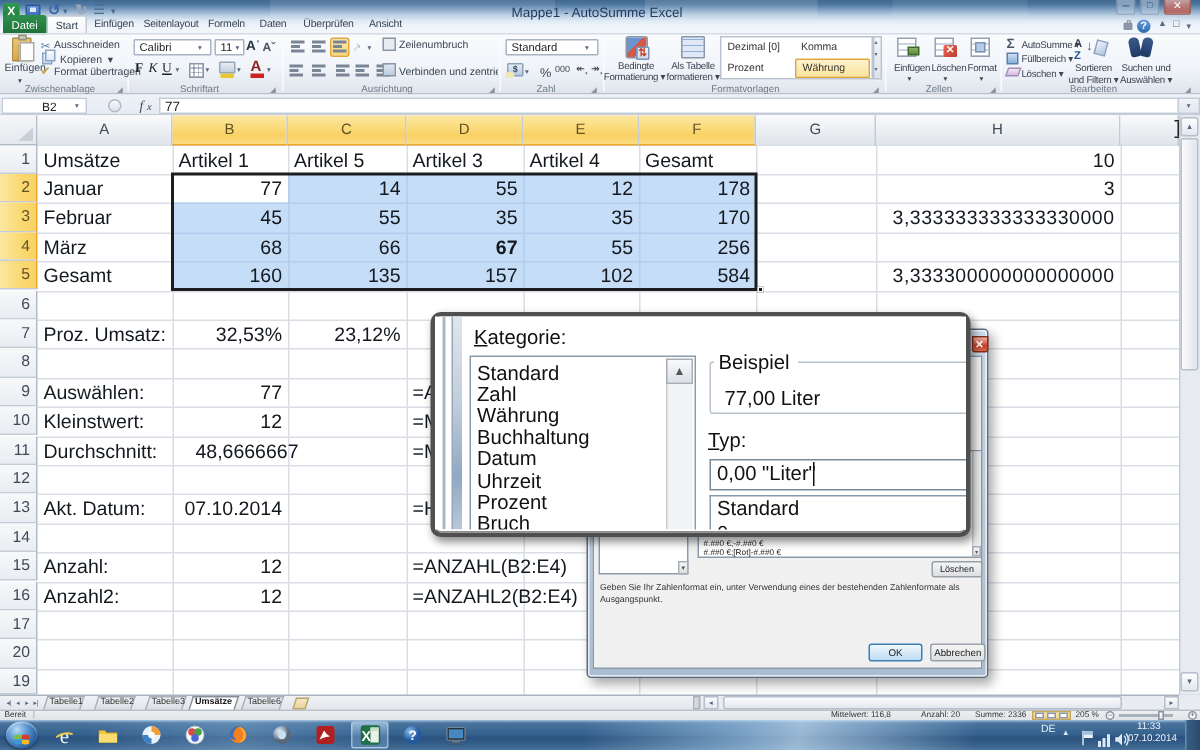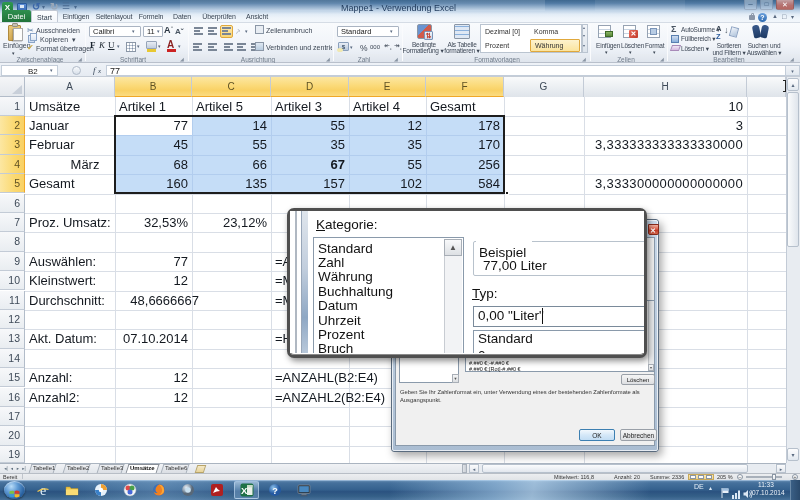--- a/index.html
+++ b/index.html
@@ -12,21 +12,21 @@
 <div class="ab" style="left:430px;top:0;width:115px;height:11px;background:rgba(255,255,255,0.13);"></div>
 <div class="ab" style="left:595px;top:0;width:90px;height:11px;background:rgba(255,255,255,0.07);"></div>
 <div class="ab" style="left:2px;top:2px;width:11px;height:11px;background:linear-gradient(#2f9a50,#1d7a3a);border-radius:2px;color:#fff;font-size:8px;font-weight:bold;text-align:center;line-height:11px;">X</div>
 <div class="ab" style="left:17px;top:3px;width:10px;height:9px;background:linear-gradient(#5b8dd6,#3a6bb5);border-radius:1px;border:1px solid #2a5a9a;"></div>
 <div class="ab" style="left:20px;top:5px;width:4px;height:3px;background:#dce8f5;"></div>
 <div class="tx" style="left:32px;top:1px;font-size:10px;color:#3a66a8;font-weight:bold;">↺</div>
 <div class="tx" style="left:42px;top:3px;font-size:6px;color:#4a6a90;">▾</div>
 <div class="tx" style="left:50px;top:1px;font-size:10px;color:#9aa8b8;font-weight:bold;">↻</div>
 <div class="tx" style="left:62px;top:1px;font-size:9px;color:#4a6a90;">☰</div>
 <div class="tx" style="left:74px;top:3px;font-size:6px;color:#4a6a90;">▾</div>
-<div class="tx" style="left:341px;top:3px;font-size:9px;color:#1f3a5c;">Mappe1 - Verwendung Excel</div>
+<div class="tx" style="left:341px;top:3px;font-size:9px;color:#1f3a5c;">Mappe1 - AutoSumme Excel</div>
 <div class="ab" style="left:744px;top:0;width:13px;height:10px;background:linear-gradient(rgba(255,255,255,0.38),rgba(205,220,235,0.28));border:1px solid rgba(100,120,150,0.45);border-top:none;border-radius:0 0 2px 2px;color:#2a4a6a;font-size:8px;line-height:7px;text-align:center;">–</div>
 <div class="ab" style="left:760px;top:0;width:13px;height:10px;background:linear-gradient(rgba(255,255,255,0.38),rgba(205,220,235,0.28));border:1px solid rgba(100,120,150,0.45);border-top:none;border-radius:0 0 2px 2px;color:#2a4a6a;font-size:6px;line-height:9px;text-align:center;">□</div>
 <div class="ab" style="left:776px;top:0;width:18px;height:10px;background:linear-gradient(rgba(240,180,170,0.75),rgba(205,100,85,0.75) 60%,rgba(185,75,60,0.75));border:1px solid rgba(130,80,80,0.6);border-top:none;border-radius:0 0 2px 2px;color:#fff;font-size:7px;line-height:9px;text-align:center;">✕</div>
 <div class="ab" style="left:2px;top:10px;width:29px;height:13px;background:linear-gradient(#2f8f4e,#1e7038);border-radius:2px 2px 0 0;color:#fff;font-size:7.5px;text-align:center;line-height:13px;">Datei</div>
 <div class="ab" style="left:31px;top:10px;width:27px;height:13px;background:linear-gradient(#fdfeff,#f3f6fa);border:1px solid #c2c9d4;border-bottom:none;border-radius:2px 2px 0 0;color:#33404e;font-size:7px;text-align:center;line-height:13px;">Start</div>
 <div class="ab" style="left:60px;top:10px;width:32px;height:13px;color:#3a4654;font-size:7px;letter-spacing:-0.15px;text-align:center;line-height:13px;">Einfügen</div>
 <div class="ab" style="left:94px;top:10px;width:40px;height:13px;color:#3a4654;font-size:7px;letter-spacing:-0.15px;text-align:center;line-height:13px;">Seitenlayout</div>
 <div class="ab" style="left:136px;top:10px;width:30px;height:13px;color:#3a4654;font-size:7px;letter-spacing:-0.15px;text-align:center;line-height:13px;">Formeln</div>
 <div class="ab" style="left:168px;top:10px;width:28px;height:13px;color:#3a4654;font-size:7px;letter-spacing:-0.15px;text-align:center;line-height:13px;">Daten</div>
 <div class="ab" style="left:198px;top:10px;width:42px;height:13px;color:#3a4654;font-size:7px;letter-spacing:-0.15px;text-align:center;line-height:13px;">Überprüfen</div>
@@ -273,21 +273,21 @@
 <div class="ab" style="left:349px;top:115.9px;width:77px;height:19.4px;font-size:13px;color:#141920;text-align:right;padding-right:4px;line-height:19.4px;overflow:hidden;white-space:nowrap;">12</div>
 <div class="ab" style="left:426px;top:115.9px;width:78px;height:19.4px;font-size:13px;color:#141920;text-align:right;padding-right:4px;line-height:19.4px;overflow:hidden;white-space:nowrap;">178</div>
 <div class="ab" style="left:584px;top:115.9px;width:163px;height:19.4px;font-size:13px;color:#141920;text-align:right;padding-right:4px;line-height:19.4px;overflow:hidden;white-space:nowrap;">3</div>
 <div class="ab" style="left:25px;top:135.3px;width:90px;height:19.4px;font-size:13px;color:#141920;text-align:left;padding-left:4px;line-height:19.4px;overflow:hidden;white-space:nowrap;">Februar</div>
 <div class="ab" style="left:115px;top:135.3px;width:77px;height:19.4px;font-size:13px;color:#141920;text-align:right;padding-right:4px;line-height:19.4px;overflow:hidden;white-space:nowrap;">45</div>
 <div class="ab" style="left:192px;top:135.3px;width:79px;height:19.4px;font-size:13px;color:#141920;text-align:right;padding-right:4px;line-height:19.4px;overflow:hidden;white-space:nowrap;">55</div>
 <div class="ab" style="left:271px;top:135.3px;width:78px;height:19.4px;font-size:13px;color:#141920;text-align:right;padding-right:4px;line-height:19.4px;overflow:hidden;white-space:nowrap;">35</div>
 <div class="ab" style="left:349px;top:135.3px;width:77px;height:19.4px;font-size:13px;color:#141920;text-align:right;padding-right:4px;line-height:19.4px;overflow:hidden;white-space:nowrap;">35</div>
 <div class="ab" style="left:426px;top:135.3px;width:78px;height:19.4px;font-size:13px;color:#141920;text-align:right;padding-right:4px;line-height:19.4px;overflow:hidden;white-space:nowrap;">170</div>
 <div class="ab" style="left:584px;top:135.3px;width:163px;height:19.4px;font-size:13px;color:#141920;text-align:right;padding-right:4px;line-height:19.4px;overflow:hidden;white-space:nowrap;"><span style="letter-spacing:0.35px">3,333333333333330000</span></div>
-<div class="ab" style="left:38px;top:154.7px;width:90px;height:19.4px;font-size:13px;color:#141920;text-align:center;padding-left:4px;line-height:19.4px;overflow:hidden;white-space:nowrap;">März</div>
+<div class="ab" style="left:25px;top:154.7px;width:90px;height:19.4px;font-size:13px;color:#141920;text-align:left;padding-left:4px;line-height:19.4px;overflow:hidden;white-space:nowrap;">März</div>
 <div class="ab" style="left:115px;top:154.7px;width:77px;height:19.4px;font-size:13px;color:#141920;text-align:right;padding-right:4px;line-height:19.4px;overflow:hidden;white-space:nowrap;">68</div>
 <div class="ab" style="left:192px;top:154.7px;width:79px;height:19.4px;font-size:13px;color:#141920;text-align:right;padding-right:4px;line-height:19.4px;overflow:hidden;white-space:nowrap;">66</div>
 <div class="ab" style="left:271px;top:154.7px;width:78px;height:19.4px;font-size:13px;color:#141920;text-align:right;padding-right:4px;line-height:19.4px;overflow:hidden;white-space:nowrap;font-weight:bold;">67</div>
 <div class="ab" style="left:349px;top:154.7px;width:77px;height:19.4px;font-size:13px;color:#141920;text-align:right;padding-right:4px;line-height:19.4px;overflow:hidden;white-space:nowrap;">55</div>
 <div class="ab" style="left:426px;top:154.7px;width:78px;height:19.4px;font-size:13px;color:#141920;text-align:right;padding-right:4px;line-height:19.4px;overflow:hidden;white-space:nowrap;">256</div>
 <div class="ab" style="left:25px;top:174.1px;width:90px;height:19.4px;font-size:13px;color:#141920;text-align:left;padding-left:4px;line-height:19.4px;overflow:hidden;white-space:nowrap;">Gesamt</div>
 <div class="ab" style="left:115px;top:174.1px;width:77px;height:19.4px;font-size:13px;color:#141920;text-align:right;padding-right:4px;line-height:19.4px;overflow:hidden;white-space:nowrap;">160</div>
 <div class="ab" style="left:192px;top:174.1px;width:79px;height:19.4px;font-size:13px;color:#141920;text-align:right;padding-right:4px;line-height:19.4px;overflow:hidden;white-space:nowrap;">135</div>
 <div class="ab" style="left:271px;top:174.1px;width:78px;height:19.4px;font-size:13px;color:#141920;text-align:right;padding-right:4px;line-height:19.4px;overflow:hidden;white-space:nowrap;">157</div>
 <div class="ab" style="left:349px;top:174.1px;width:77px;height:19.4px;font-size:13px;color:#141920;text-align:right;padding-right:4px;line-height:19.4px;overflow:hidden;white-space:nowrap;">102</div>
@@ -348,21 +348,21 @@
 <div class="tx" style="left:28px;top:58.30000000000001px;font-size:13.5px;color:#111;">Währung</div>
 <div class="tx" style="left:28px;top:72.69999999999999px;font-size:13.5px;color:#111;">Buchhaltung</div>
 <div class="tx" style="left:28px;top:87.10000000000002px;font-size:13.5px;color:#111;">Datum</div>
 <div class="tx" style="left:28px;top:101.5px;font-size:13.5px;color:#111;">Uhrzeit</div>
 <div class="tx" style="left:28px;top:115.89999999999998px;font-size:13.5px;color:#111;">Prozent</div>
 <div class="tx" style="left:28px;top:130.3px;font-size:13.5px;color:#111;">Bruch</div>
 <div class="ab" style="left:154px;top:28px;width:18px;height:114px;background:#f2f3f5;border-left:1px solid #c8ccd2;"></div>
 <div class="ab" style="left:154px;top:28px;width:18px;height:17px;background:linear-gradient(#f8f9fa,#dde0e4);border:1px solid #a8aeb6;color:#555;font-size:8px;text-align:center;line-height:15px;">▲</div>
 <div class="ab" style="left:183px;top:29.5px;width:181px;height:35.5px;border:1.5px solid #b8c2cc;border-radius:2px;"></div>
 <div class="ab" style="left:186px;top:23.5px;width:56px;height:12px;background:#fff;"></div>
-<div class="tx" style="left:189px;top:23px;font-size:13.5px;color:#111;margin-top:11px;">Beispiel</div>
+<div class="tx" style="left:189px;top:23px;font-size:13.5px;color:#111;">Beispiel</div>
 <div class="tx" style="left:193px;top:46.5px;font-size:13.5px;color:#111;">77,00 Liter</div>
 <div class="tx" style="left:182px;top:75px;font-size:13.5px;color:#111;"><span style="text-decoration:underline">T</span>yp:</div>
 <div class="ab" style="left:183px;top:95px;width:181px;height:21px;background:#fff;border:1.5px solid #7a8a9a;"></div>
 <div class="tx" style="left:188px;top:97px;font-size:13.5px;color:#111;">0,00 "Liter"</div>
 <div class="ab" style="left:251.5px;top:97px;width:1.5px;height:16px;background:#111;"></div>
 <div class="ab" style="left:183px;top:118.5px;width:181px;height:25.5px;background:#fff;border:1.5px solid #8a9aab;border-bottom:none;"></div>
 <div class="tx" style="left:188px;top:120px;font-size:13.5px;color:#111;">Standard</div>
 <div class="tx" style="left:188px;top:136.5px;font-size:13.5px;color:#111;">0</div>
 </div>
 <div class="ab" style="left:0;top:463px;width:800px;height:10px;background:linear-gradient(#f0f2f5,#e2e6eb);border-top:1px solid #aab4c0;"></div>

